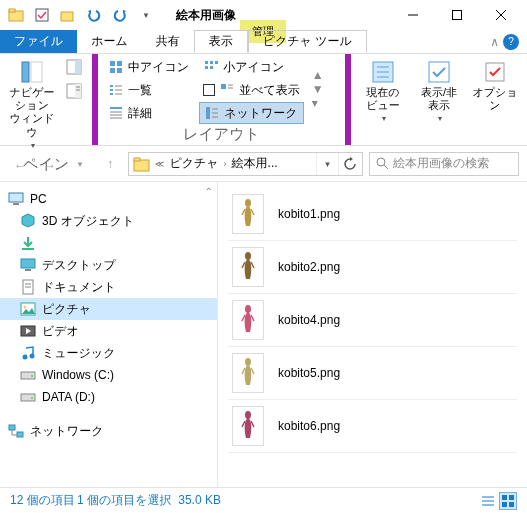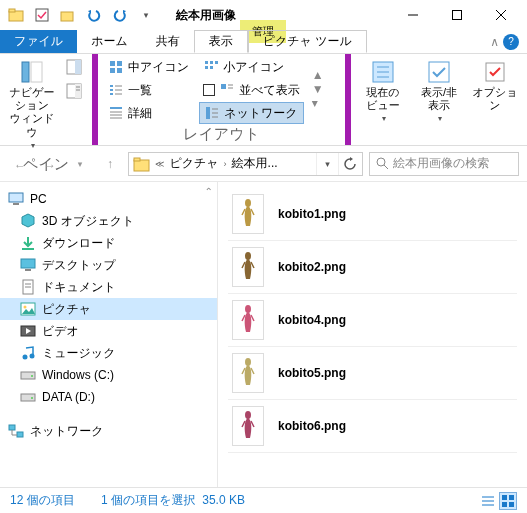--- a/index.html
+++ b/index.html
@@ -50,27 +50,27 @@
 
 
 .body { flex: 1; display: flex; overflow: hidden; }
 .navpane { width: 218px; border-right: 1px solid #e8e8e8; padding: 6px 0; overflow-y:auto; position:relative;}
 .tree-item { display: flex; align-items: center; gap: 6px; padding: 3px 6px 3px 20px; height: 22px; }
 .tree-item.root { padding-left: 8px; }
 .tree-item.selected { background: #cde8ff; }
 .tree-item .ic { width: 16px; height: 16px; flex-shrink:0; }
 .tree-chevron { position:absolute; right:4px; top:4px; color:#888; font-size:10px;}
 
-.content { flex: 1; overflow-y: auto; padding: 6px 10px; font-weight: bold; }
+.content { flex: 1; overflow-y: auto; padding: 6px 10px; }
 .file-item { display: flex; align-items: center; gap: 14px; padding: 6px 4px; border-bottom: 1px solid #eee; }
 .file-item .thumb { width: 32px; height: 40px; border: 1px solid #ddd; display:flex; align-items:center; justify-content:center;}
 .file-item .thumb svg { width: 18px; height: 32px; }
 
 
-.status { height: 26px; border-top: 1px solid #e3e3e3; display: flex; align-items: center; padding: 0 10px; font-size: 11px; color: #1979ca; gap: 26px; }
+.status { height: 26px; border-top: 1px solid #e3e3e3; display: flex; align-items: center; padding: 0 10px; font-size: 11px; color: #1979ca; gap: 2px; }
 .status .right { margin-left:auto; display:flex; gap:2px;}
 .status .view-ic { width:18px;height:18px; border:1px solid transparent; display:flex;align-items:center;justify-content:center;}
 .status .view-ic.active{ background:#cde8ff; border-color:#7aaede;}
 
 svg { display: block; }
 </style>
 </head>
 <body>
 
 <div class="titlebar">
@@ -322,21 +322,20 @@
         <svg class="ic">
           <path d="M8 1 l6 3 l0 7 l-6 3 l-6-3 l0-7 z" fill="#4fc3d6" stroke="#2a8fa0"></path>
         </svg>
         <span>3D オブジェクト</span>
       </div>
     <div class="tree-item">
         <svg class="ic">
           <path d="M8 2 l0 8 M4 7 l4 4 l4-4" stroke="#3b8" fill="none" stroke-width="2"></path>
           <line x1="2" y1="14" x2="14" y2="14" stroke="#3b8" stroke-width="2"></line>
         </svg>
-        <span>ダウンロード</span>
       </div>
     <div class="tree-item">
         <svg class="ic">
           <rect x="1" y="2" width="14" height="9" fill="#5ac0e0" stroke="#3090b0"></rect>
           <rect x="5" y="12" width="6" height="2" fill="#888"></rect>
         </svg>
         <span>デスクトップ</span>
       </div>
     <div class="tree-item">
         <svg class="ic">

